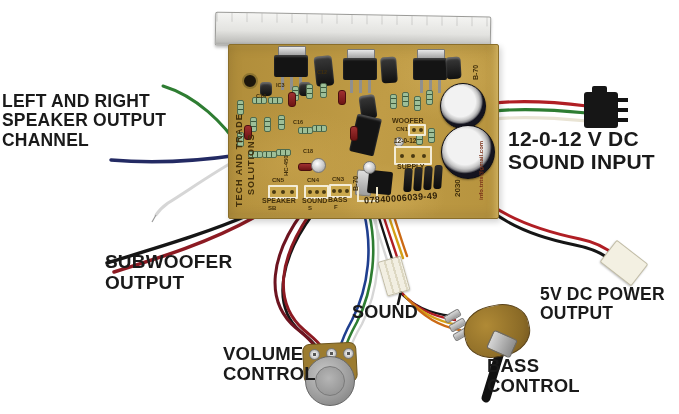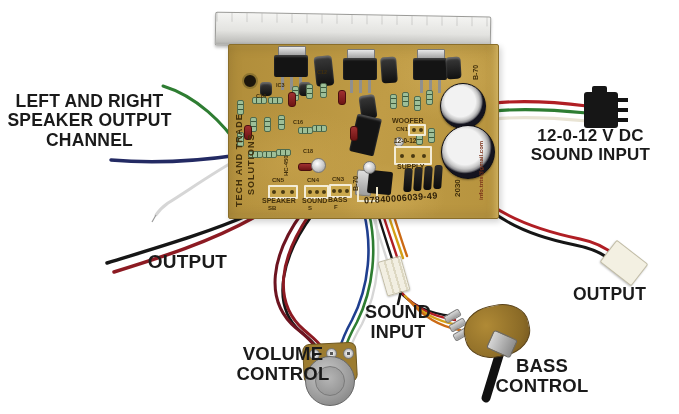--- a/index.html
+++ b/index.html
@@ -1,20 +1,20 @@
 <!DOCTYPE html>
 <html><head>
 <meta charset="utf-8">
 <style>
   html,body{margin:0;padding:0;background:#fff;}
   .canvas{position:relative;width:679px;height:414px;background:#ffffff;overflow:hidden;
           font-family:"Liberation Sans",sans-serif;}
   .abs{position:absolute;}
   
-  .lbl{position:absolute;text-align:center;font-weight:bold;color:#1a1a1a;line-height:1.1;letter-spacing:.2px;}
+  .lbl{position:absolute;text-align:left;font-weight:bold;color:#1a1a1a;line-height:1.1;letter-spacing:.2px;}
   .lbl div{white-space:nowrap;}
   
   .heatsink{position:absolute;left:215px;top:14px;width:274px;height:32px;
     background:linear-gradient(180deg,#f4f4f2 0%,#e3e3e0 55%,#bfbfbc 90%,#a8a8a5 100%);
     border:1px solid #9b9b98;border-radius:2px;transform:rotate(1deg);box-shadow:0 2px 3px rgba(0,0,0,.25);}
   .heatsink::before{content:"";position:absolute;left:0;top:0;right:0;height:9px;
     background:repeating-linear-gradient(90deg,rgba(0,0,0,.07) 0 2px,transparent 2px 15px);}
   
   .board{position:absolute;left:228px;top:44px;width:269px;height:173px;
     background:
@@ -265,36 +265,37 @@
     <div class="pin" style="top:6px"></div>
     <div class="pin" style="top:16px"></div>
     <div class="pin" style="top:26px"></div>
   </div>
 
   <div class="lbl" style="left:2px;top:92px;width:175px;font-size:17.5px">
     <div>LEFT AND RIGHT</div>
     <div>SPEAKER OUTPUT</div>
     <div>CHANNEL</div>
   </div>
-  <div class="lbl" style="left:508px;top:127px;width:165px;font-size:17px">
+  <div class="lbl" style="left:508px;top:127px;width:165px;font-size:21px">
     <div>12-0-12 V DC</div>
     <div>SOUND INPUT</div>
   </div>
   <div class="lbl" style="left:105px;top:252px;width:165px;font-size:19px">
+    <div>SUBWOOFER</div>
     <div>OUTPUT</div>
   </div>
   <div class="lbl" style="left:352px;top:303px;width:92px;font-size:18px">
     <div>SOUND</div>
-    <div>INPUT</div>
   </div>
   <div class="lbl" style="left:223px;top:344px;width:120px;font-size:18.5px">
     <div>VOLUME</div>
     <div>CONTROL</div>
   </div>
   <div class="lbl" style="left:540px;top:285px;width:139px;font-size:17.5px">
+    <div>5V DC POWER</div>
     <div>OUTPUT</div>
   </div>
   <div class="lbl" style="left:487px;top:356px;width:110px;font-size:18.5px">
     <div>BASS</div>
     <div>CONTROL</div>
   </div>
 
 </div>
 
 </body></html>

